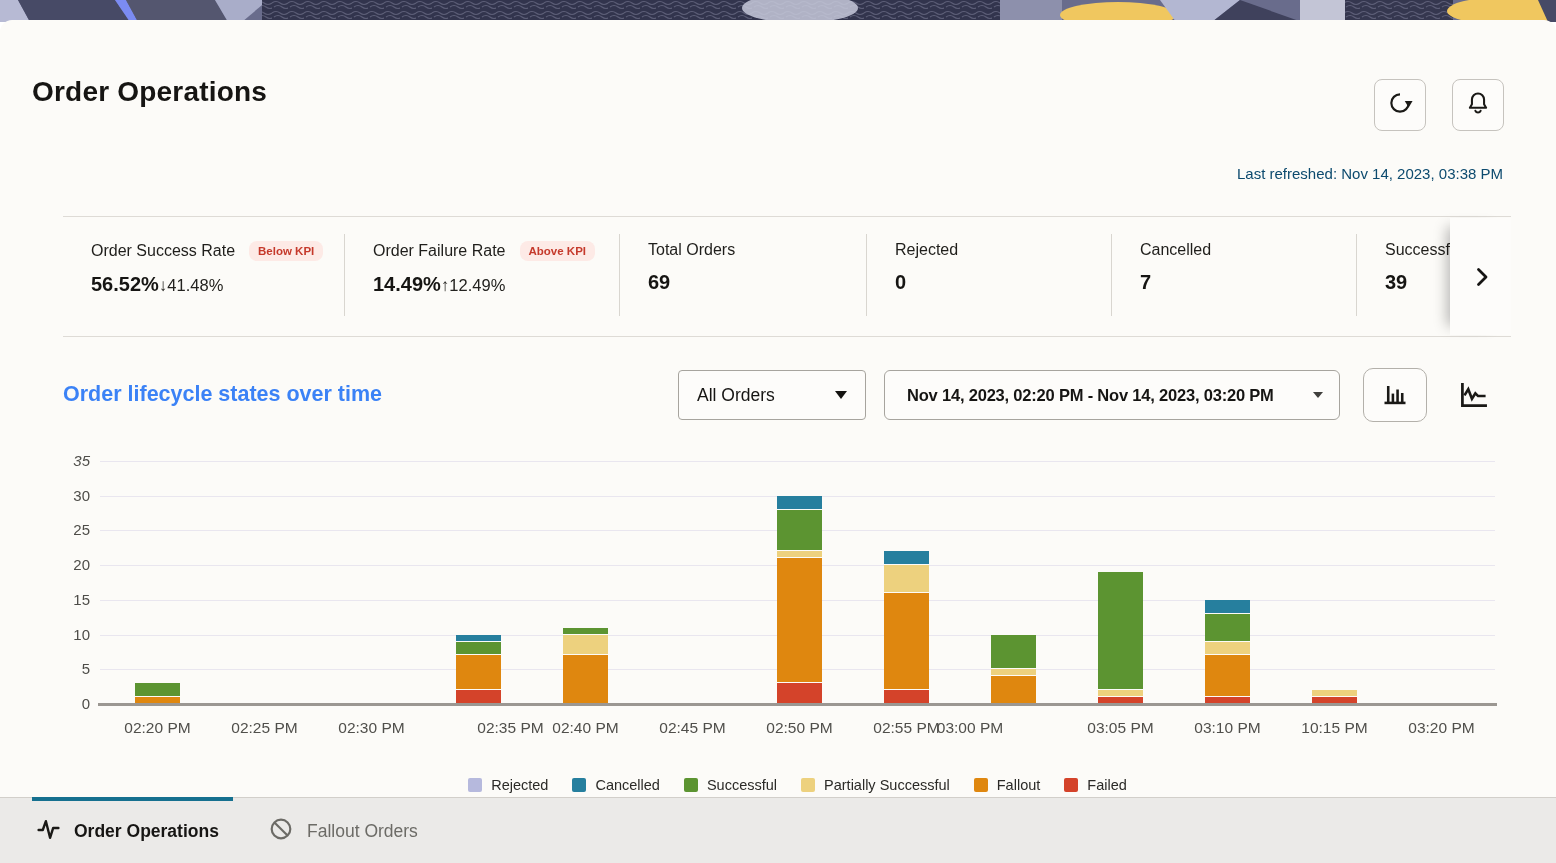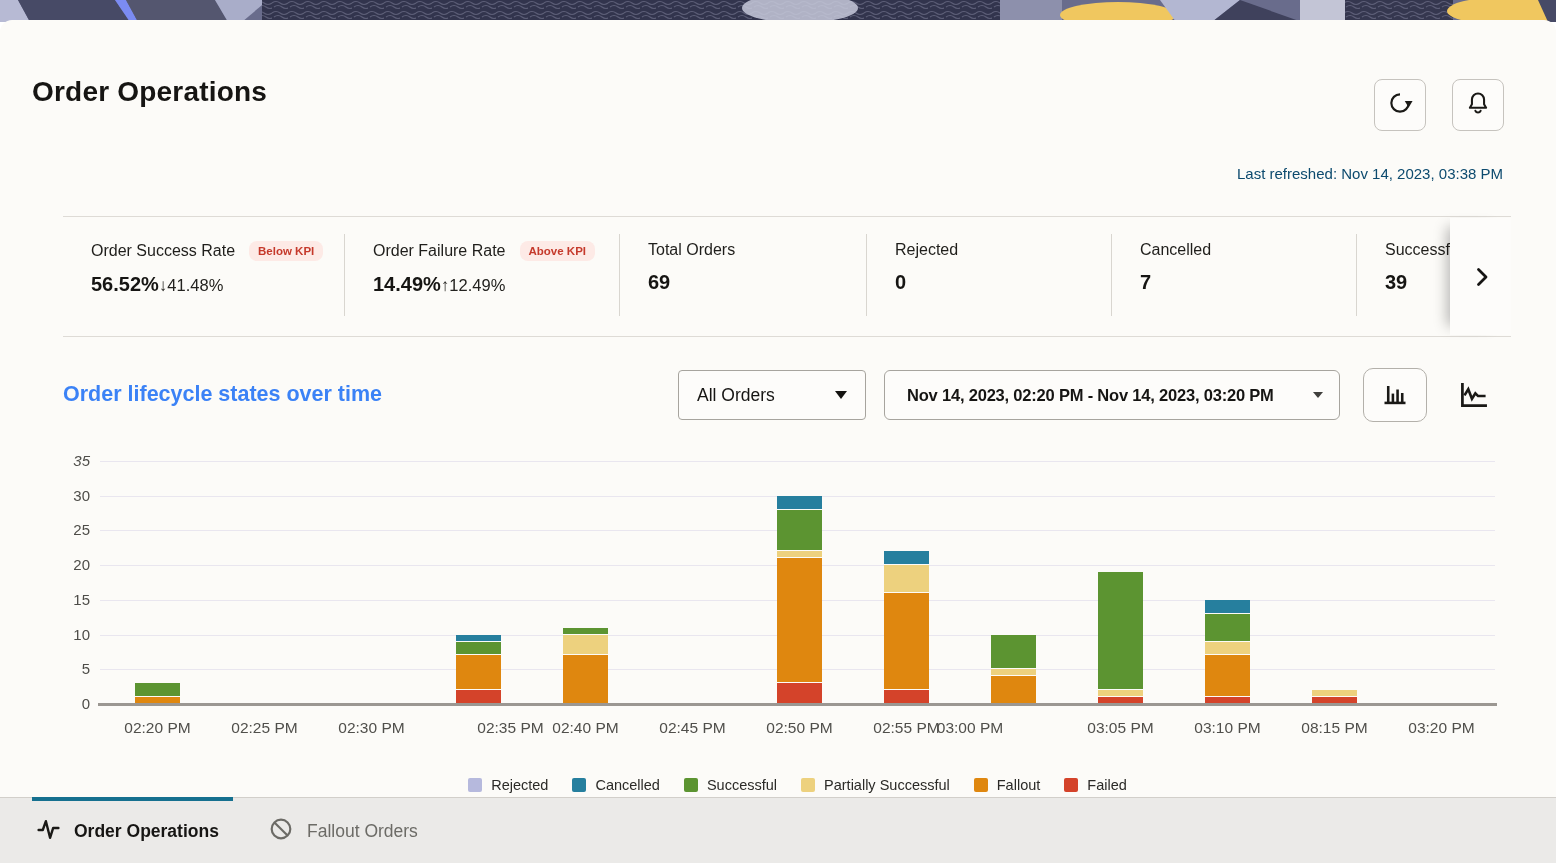--- a/index.html
+++ b/index.html
@@ -270,21 +270,21 @@
       <div class="x-label" style="left: 264.5px;">02:25 PM</div>
       <div class="x-label" style="left: 371.5px;">02:30 PM</div>
       <div class="x-label" style="left: 478.5px; margin-left: 32px;">02:35 PM</div>
       <div class="x-label" style="left: 585.5px;">02:40 PM</div>
       <div class="x-label" style="left: 692.5px;">02:45 PM</div>
       <div class="x-label" style="left: 799.5px;">02:50 PM</div>
       <div class="x-label" style="left: 906.5px;">02:55 PM</div>
       <div class="x-label" style="left: 970px; text-align: center;">03:00 PM</div>
       <div class="x-label" style="left: 1120.5px;">03:05 PM</div>
       <div class="x-label" style="left: 1227.5px;">03:10 PM</div>
-      <div class="x-label" style="left: 1334.5px;">08:15 PM</div>
+      <div class="x-label" style="left: 1334.5px;">10:15 PM</div>
       <div class="x-label" style="left: 1441.5px;">03:20 PM</div>
       <div class="bar-seg" style="left: 135px; top: 697.057px; height: 5.943px; background: rgb(223, 135, 15);"></div>
       <div class="bar-seg" style="left: 135px; top: 683.171px; height: 12.886px; background: rgb(92, 148, 49);"></div>
       <div class="bar-seg" style="left: 456px; top: 690.114px; height: 12.886px; background: rgb(212, 67, 42);"></div>
       <div class="bar-seg" style="left: 456px; top: 655.399px; height: 33.715px; background: rgb(223, 135, 15);"></div>
       <div class="bar-seg" style="left: 456px; top: 641.513px; height: 12.886px; background: rgb(92, 148, 49);"></div>
       <div class="bar-seg" style="left: 456px; top: 634.57px; height: 5.943px; background: rgb(38, 127, 158);"></div>
       <div class="bar-seg" style="left: 563px; top: 655.399px; height: 47.601px; background: rgb(223, 135, 15);"></div>
       <div class="bar-seg" style="left: 563px; top: 634.57px; height: 19.829px; background: rgb(237, 209, 126);"></div>
       <div class="bar-seg" style="left: 563px; top: 627.627px; height: 5.943px; background: rgb(92, 148, 49);"></div>

